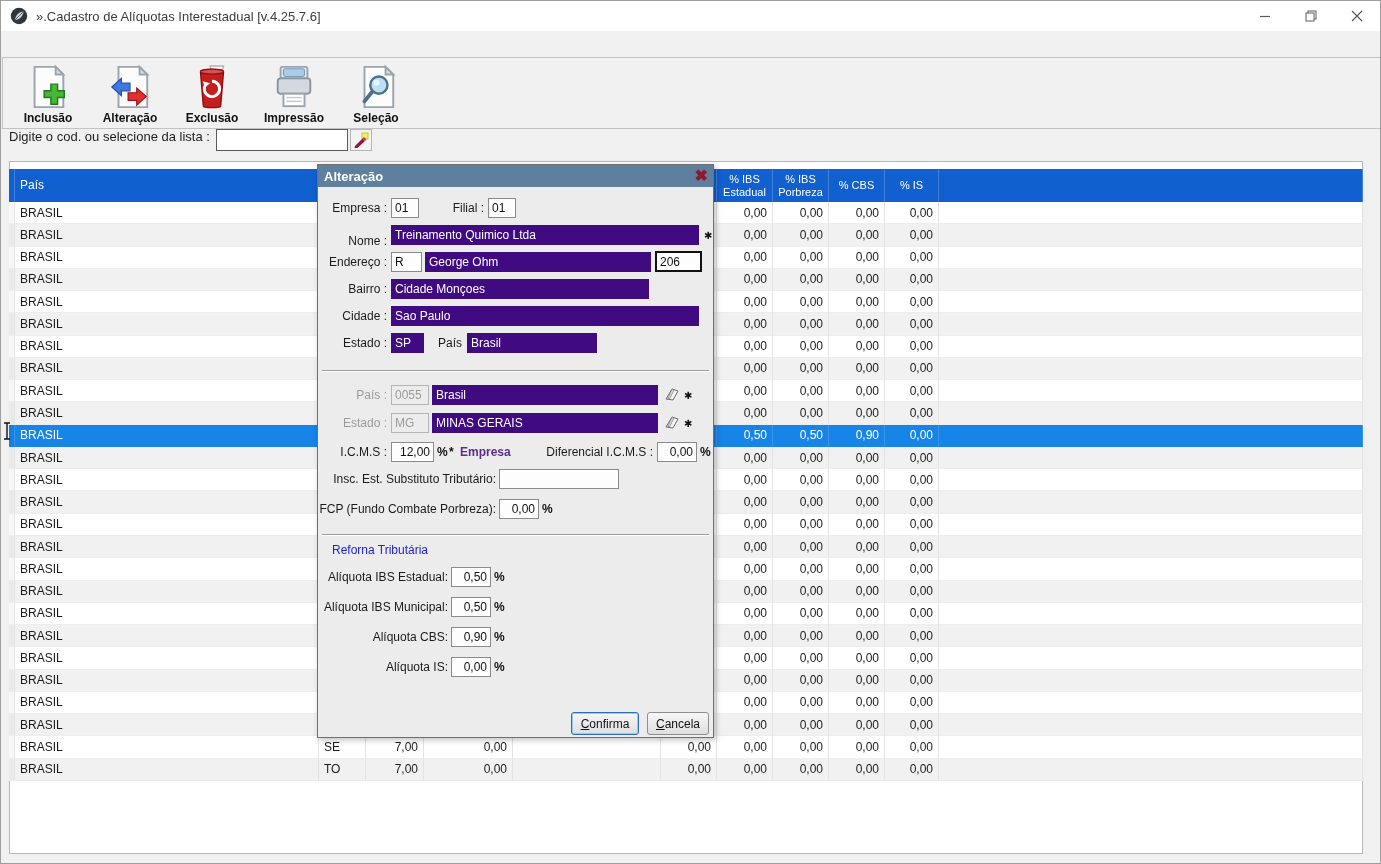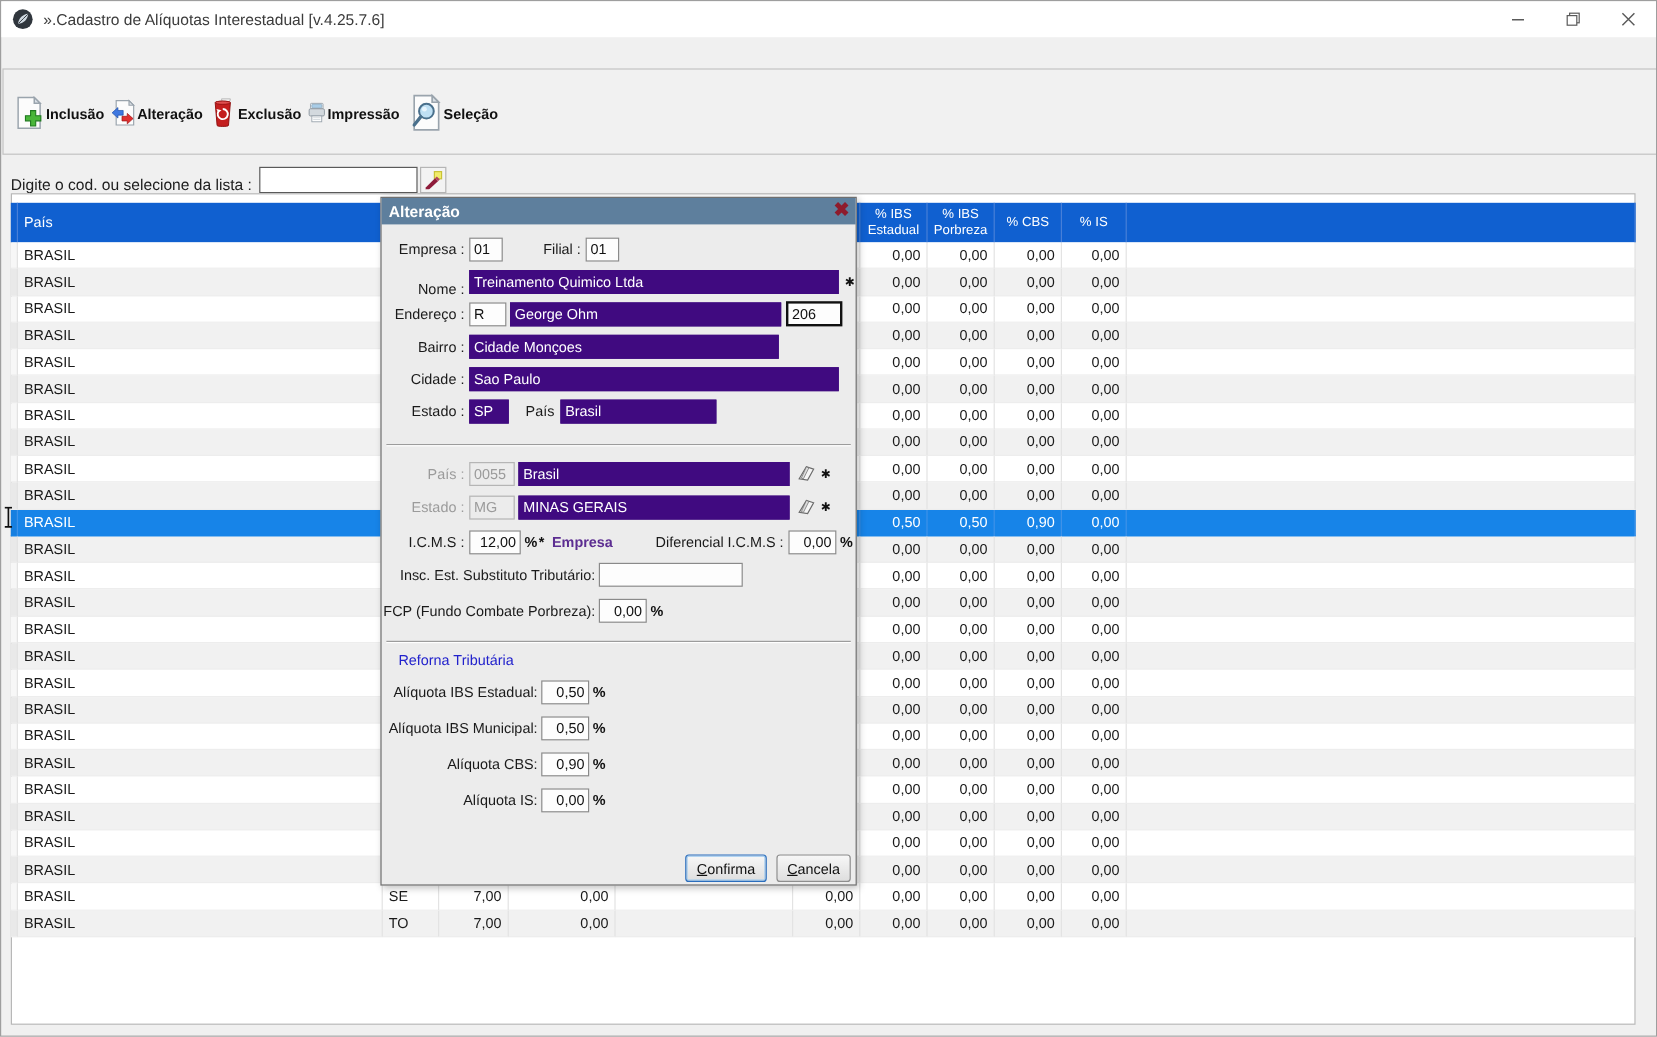--- a/index.html
+++ b/index.html
@@ -12,26 +12,26 @@
   .title-text{font-size:13px;color:#3c3c3c;}
   .capbtns{position:absolute;right:0;top:0;height:30px;display:flex;}
   .capbtn{width:46px;height:30px;display:flex;align-items:center;justify-content:center;color:#5a5a5a;font-size:14px;}
 
   
   .menubar{position:absolute;left:0;top:30px;width:100%;height:24px;background:#f7f7f7;display:flex;align-items:center;padding-left:8px;gap:0;}
   .menu-item{font-size:13px;color:#2b2b2b;padding:3px 12px 3px 8px;}
 
   
   .toolbar{position:absolute;left:1px;top:56px;width:1379px;height:72px;background:#f1f1f1;border:1px solid #c3c3c3;display:flex;align-items:flex-end;padding:2px 0 1px 6px;gap:4px;}
-  .tbtn{width:78px;height:66px;display:flex;flex-direction:row;align-items:center;justify-content:space-between;}
+  .tbtn{width:78px;height:66px;display:flex;flex-direction:column;align-items:center;justify-content:center;}
   .tbtn svg{width:46px;height:46px;}
   .tbtn-label{font-size:12px;font-weight:bold;color:#111;margin-top:1px;}
 
   
-  .searchrow{position:absolute;left:0;top:128px;width:100%;height:32px;display:flex;align-items:flex-end;padding-left:8px;}
+  .searchrow{position:absolute;left:0;top:128px;width:100%;height:32px;display:flex;align-items:flex-start;padding-left:8px;}
   .search-label{font-size:13px;color:#1c1c1c;}
   .search-input{width:132px;height:22px;margin-left:6px;border:1px solid #5a5a5a;background:#fff;font-size:12px;padding:0 3px;}
   .search-btn{width:22px;height:22px;margin-left:2px;border:1px solid #b5b5b5;background:#f3f3f3;display:flex;align-items:center;justify-content:center;padding:0;}
 
   
   .panel{position:absolute;left:8px;top:160px;width:1354px;height:693px;background:#ffffff;border:1px solid #b7b7b7;}
 
   
   .grid{position:absolute;left:8px;top:168px;width:1354px;}
   .ghead{display:flex;height:33px;background:#1060d0;color:#fff;}

